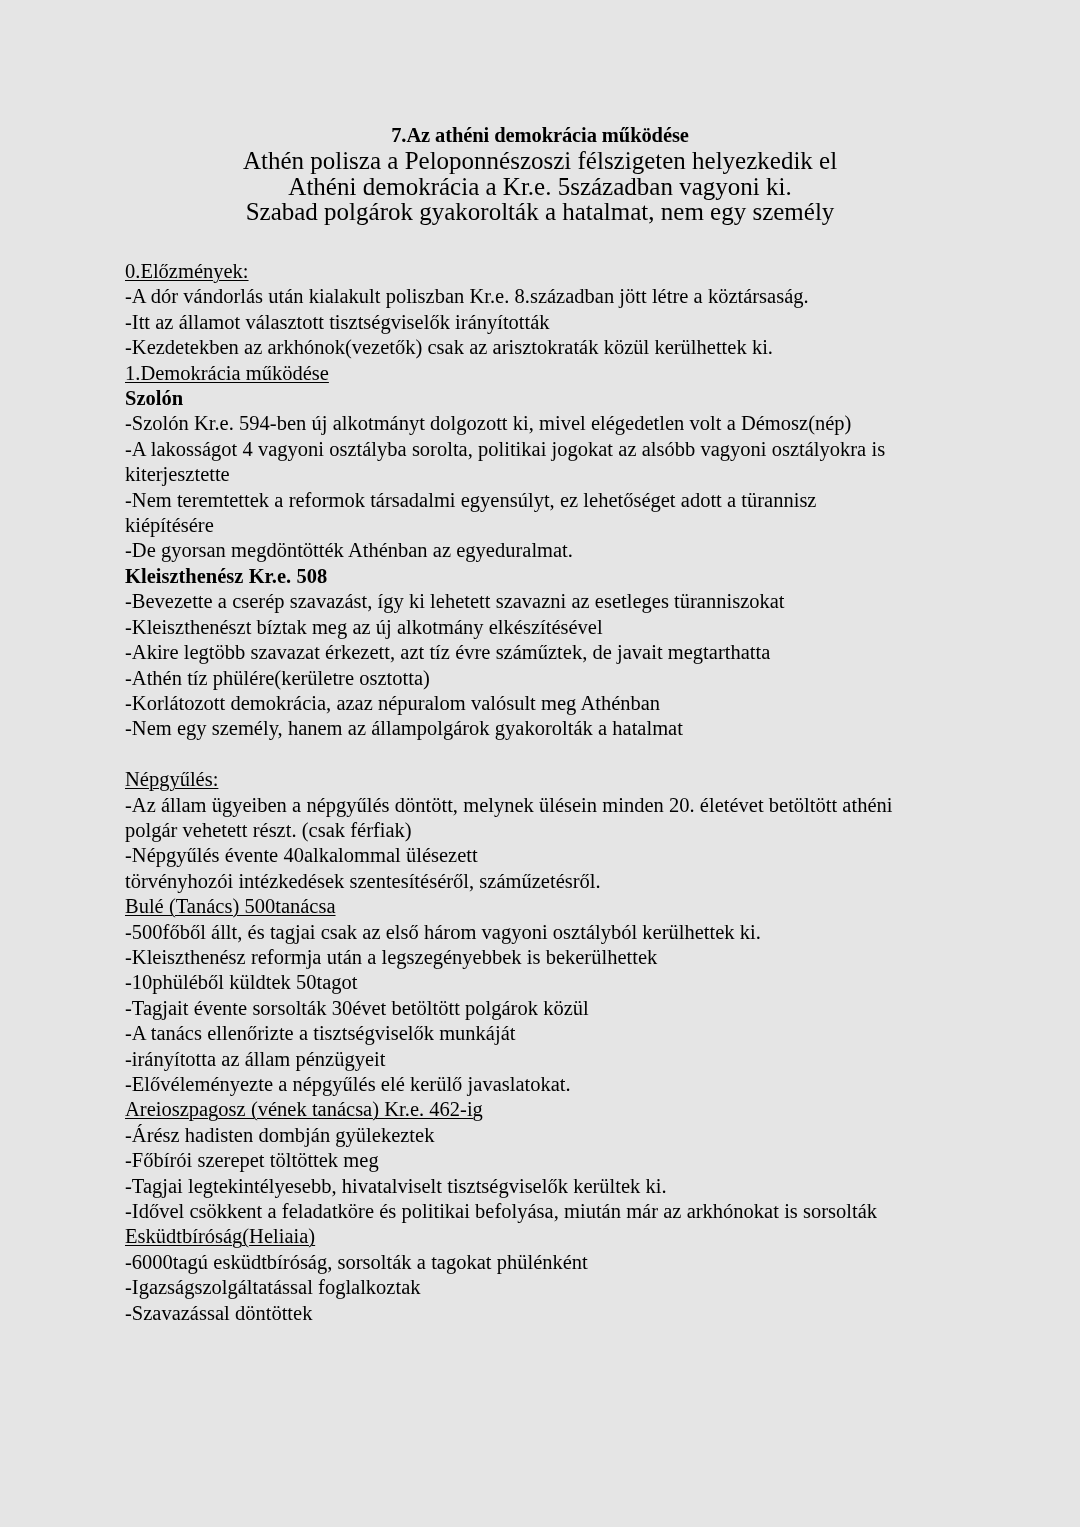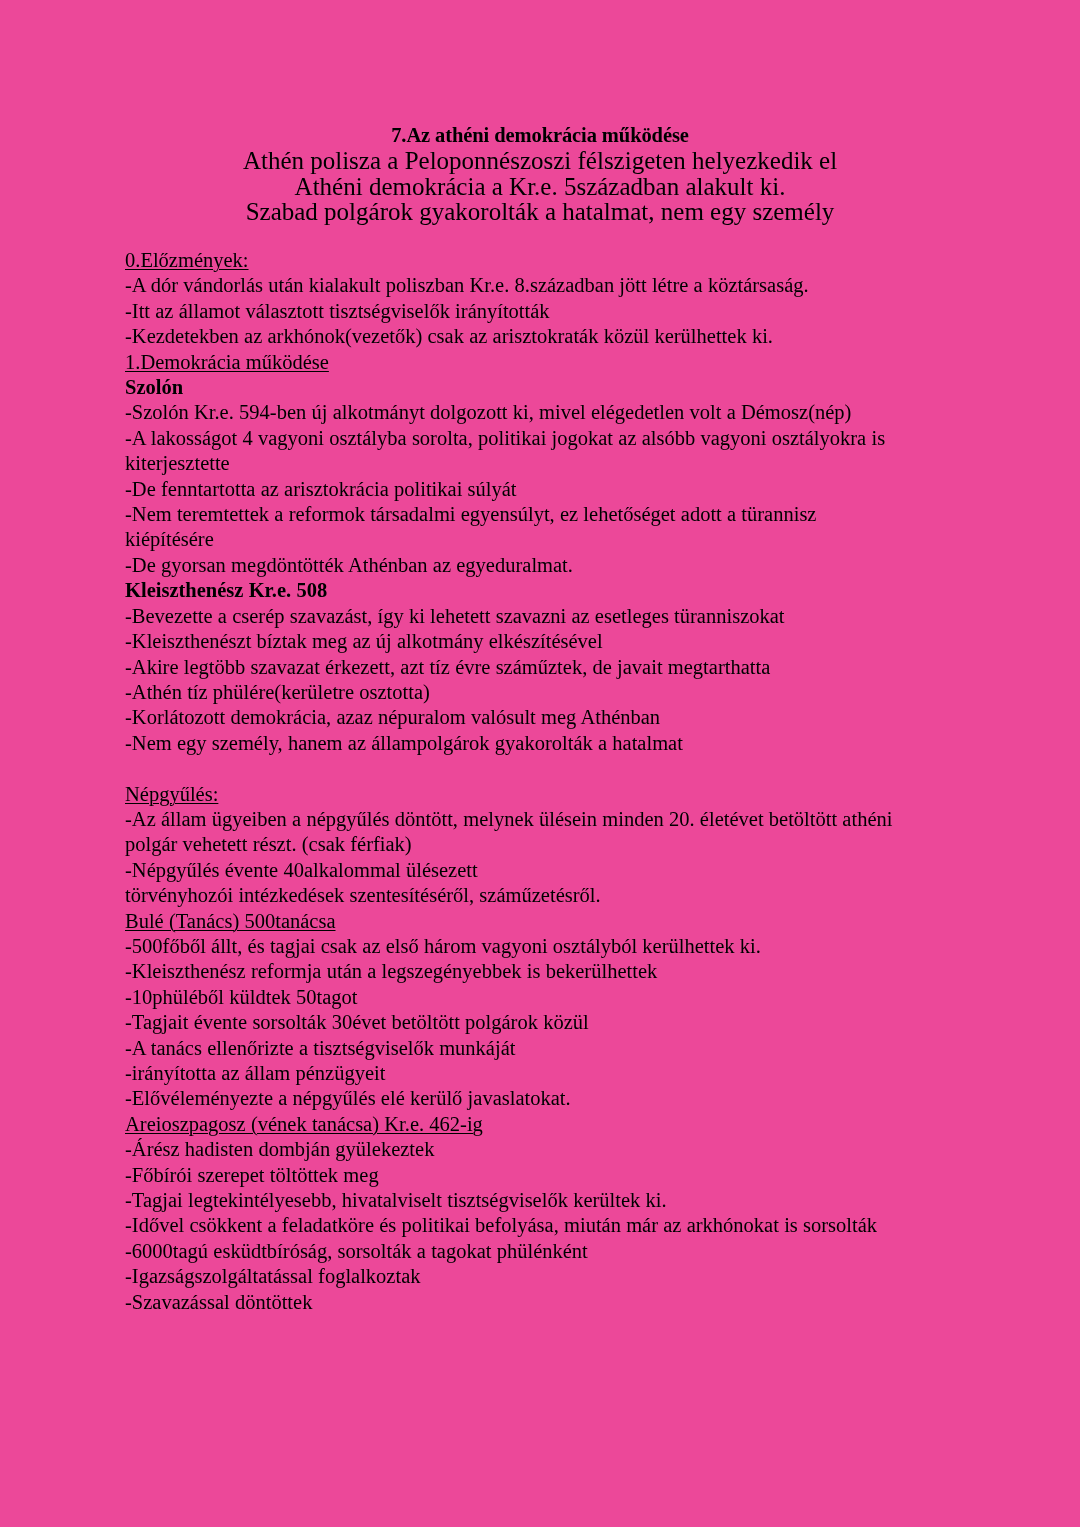--- a/index.html
+++ b/index.html
@@ -12,21 +12,21 @@
     width: 1080px;
     height: 1527px;
     font-family: "Liberation Serif", "DejaVu Serif", serif;
     color: #000000;
     -webkit-font-smoothing: antialiased;
   }
   .page {
     position: relative;
     width: 1080px;
     height: 1527px;
-    background: #ec4899;
+    background: #e5e5e5;
     box-sizing: border-box;
     padding: 0;
     overflow: hidden;
   }
   .title-block {
     position: absolute;
     left: 125px;
     top: 123px;
     width: 830px;
     text-align: center;
@@ -38,21 +38,21 @@
     letter-spacing: -0.1px;
   }
   .subtitle {
     font-size: 25px;
     font-weight: normal;
     line-height: 25.5px;
   }
   .body-block {
     position: absolute;
     left: 125px;
-    top: 248px;
+    top: 259px;
     width: 838px;
   }
   .line {
     font-size: 20.5px;
     line-height: 25.4px;
     font-weight: normal;
     text-align: left;
     white-space: pre-wrap;
     word-spacing: 0.1px;
   }
@@ -77,35 +77,34 @@
   }
 </style>
 </head>
 <body>
 
 <div class="page">
 
   <div class="title-block">
     <div class="doc-title">7.Az athéni demokrácia működése</div>
     <div class="subtitle">Athén polisza a Peloponnészoszi félszigeten helyezkedik el</div>
-    <div class="subtitle">Athéni demokrácia a Kr.e. 5században alakult ki.</div>
+    <div class="subtitle">Athéni demokrácia a Kr.e. 5században vagyoni ki.</div>
     <div class="subtitle">Szabad polgárok gyakorolták a hatalmat, nem egy személy</div>
   </div>
 
   <div class="body-block" id="body-block">
       <div class="row"><span class="line heading-u">0.Előzmények:</span></div>
       <div class="row"><span class="line">-A dór vándorlás után kialakult poliszban Kr.e. 8.században jött létre a köztársaság.</span></div>
       <div class="row"><span class="line">-Itt az államot választott tisztségviselők irányították</span></div>
       <div class="row"><span class="line">-Kezdetekben az arkhónok(vezetők) csak az arisztokraták közül kerülhettek ki.</span></div>
       <div class="row"><span class="line heading-u">1.Demokrácia működése</span></div>
       <div class="row"><span class="line heading-bu">Szolón</span></div>
       <div class="row"><span class="line">-Szolón Kr.e. 594-ben új alkotmányt dolgozott ki, mivel elégedetlen volt a Démosz(nép)</span></div>
       <div class="row"><span class="line">-A lakosságot 4 vagyoni osztályba sorolta, politikai jogokat az alsóbb vagyoni osztályokra is</span></div>
       <div class="row"><span class="line">kiterjesztette</span></div>
-      <div class="row"><span class="line">-De fenntartotta az arisztokrácia politikai súlyát</span></div>
       <div class="row"><span class="line">-Nem teremtettek a reformok társadalmi egyensúlyt, ez lehetőséget adott a türannisz</span></div>
       <div class="row"><span class="line">kiépítésére</span></div>
       <div class="row"><span class="line">-De gyorsan megdöntötték Athénban az egyeduralmat.</span></div>
       <div class="row"><span class="line heading-bu">Kleiszthenész Kr.e. 508</span></div>
       <div class="row"><span class="line">-Bevezette a cserép szavazást, így ki lehetett szavazni az esetleges türanniszokat</span></div>
       <div class="row"><span class="line">-Kleiszthenészt bíztak meg az új alkotmány elkészítésével</span></div>
       <div class="row"><span class="line">-Akire legtöbb szavazat érkezett, azt tíz évre száműztek, de javait megtarthatta</span></div>
       <div class="row"><span class="line">-Athén tíz phülére(kerületre osztotta)</span></div>
       <div class="row"><span class="line">-Korlátozott demokrácia, azaz népuralom valósult meg Athénban</span></div>
       <div class="row"><span class="line">-Nem egy személy, hanem az állampolgárok gyakorolták a hatalmat</span></div>
@@ -121,18 +120,19 @@
       <div class="row"><span class="line">-10phüléből küldtek 50tagot</span></div>
       <div class="row"><span class="line">-Tagjait évente sorsolták 30évet betöltött polgárok közül</span></div>
       <div class="row"><span class="line">-A tanács ellenőrizte a tisztségviselők munkáját</span></div>
       <div class="row"><span class="line">-irányította az állam pénzügyeit</span></div>
       <div class="row"><span class="line">-Elővéleményezte a népgyűlés elé kerülő javaslatokat.</span></div>
       <div class="row"><span class="line heading-u">Areioszpagosz (vének tanácsa) Kr.e. 462-ig</span></div>
       <div class="row"><span class="line">-Árész hadisten dombján gyülekeztek</span></div>
       <div class="row"><span class="line">-Főbírói szerepet töltöttek meg</span></div>
       <div class="row"><span class="line">-Tagjai legtekintélyesebb, hivatalviselt tisztségviselők kerültek ki.</span></div>
       <div class="row"><span class="line">-Idővel csökkent a feladatköre és politikai befolyása, miután már az arkhónokat is sorsolták</span></div>
+      <div class="row"><span class="line heading-u">Esküdtbíróság(Heliaia)</span></div>
       <div class="row"><span class="line">-6000tagú esküdtbíróság, sorsolták a tagokat phülénként</span></div>
       <div class="row"><span class="line">-Igazságszolgáltatással foglalkoztak</span></div>
       <div class="row"><span class="line">-Szavazással döntöttek</span></div>
     </div>
 
 </div>
 
 </body></html>

